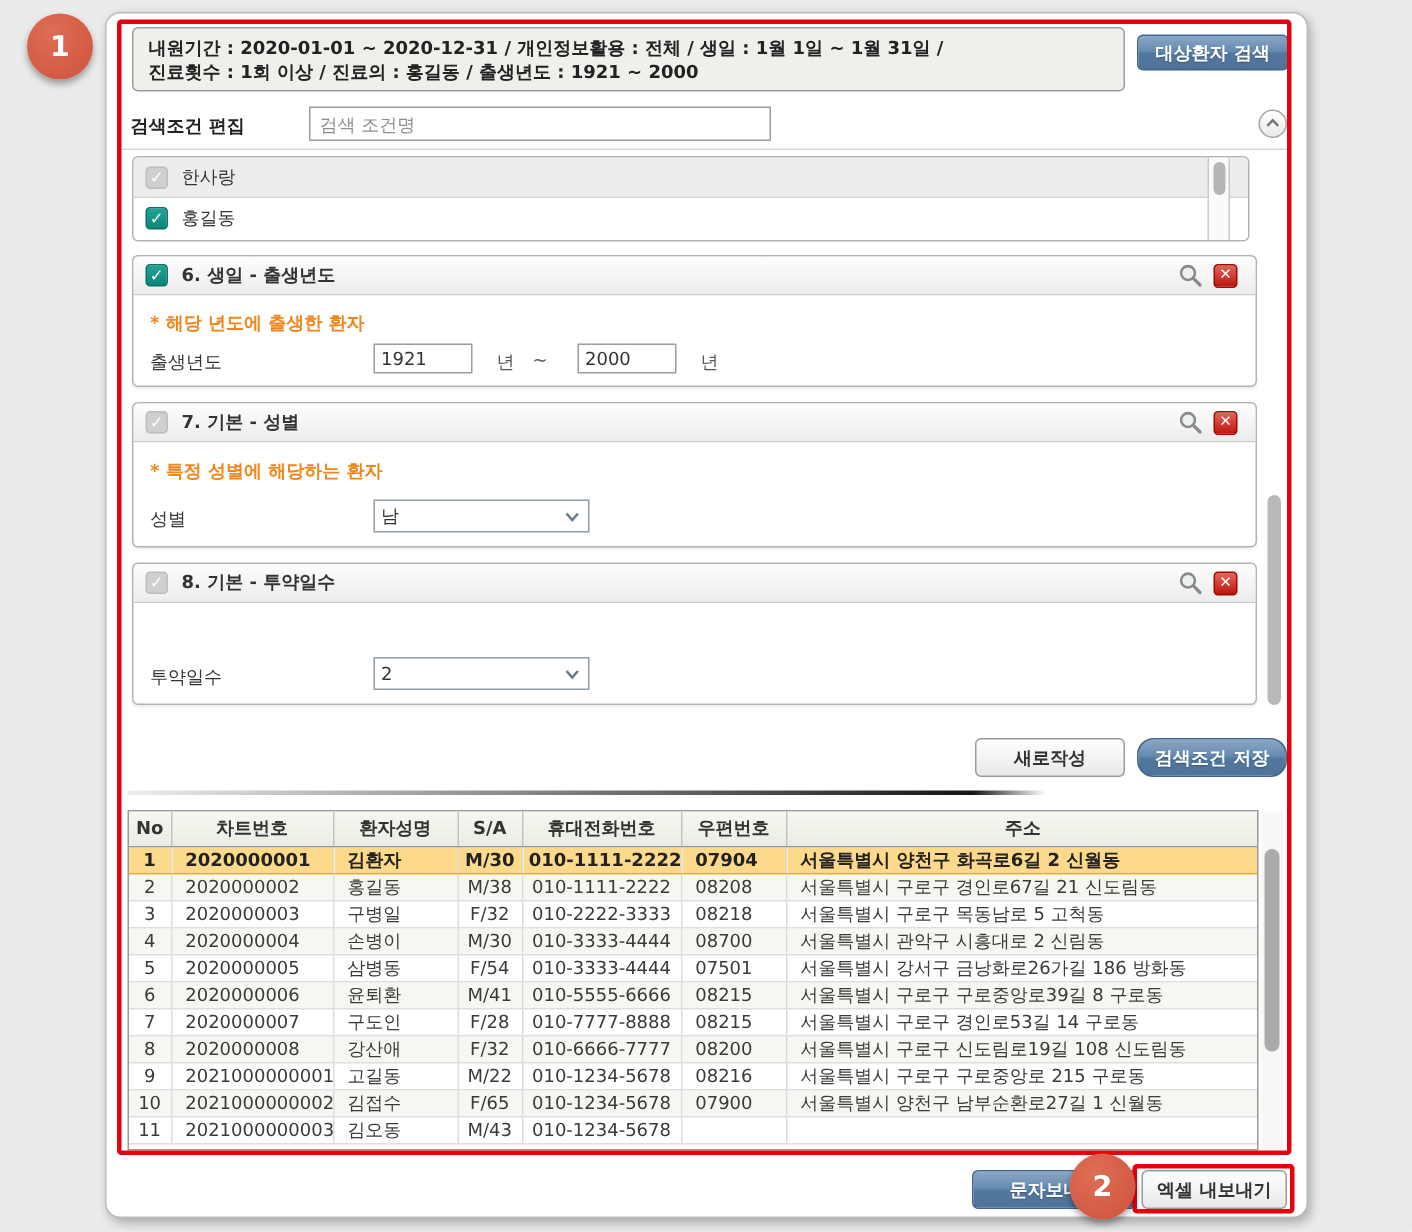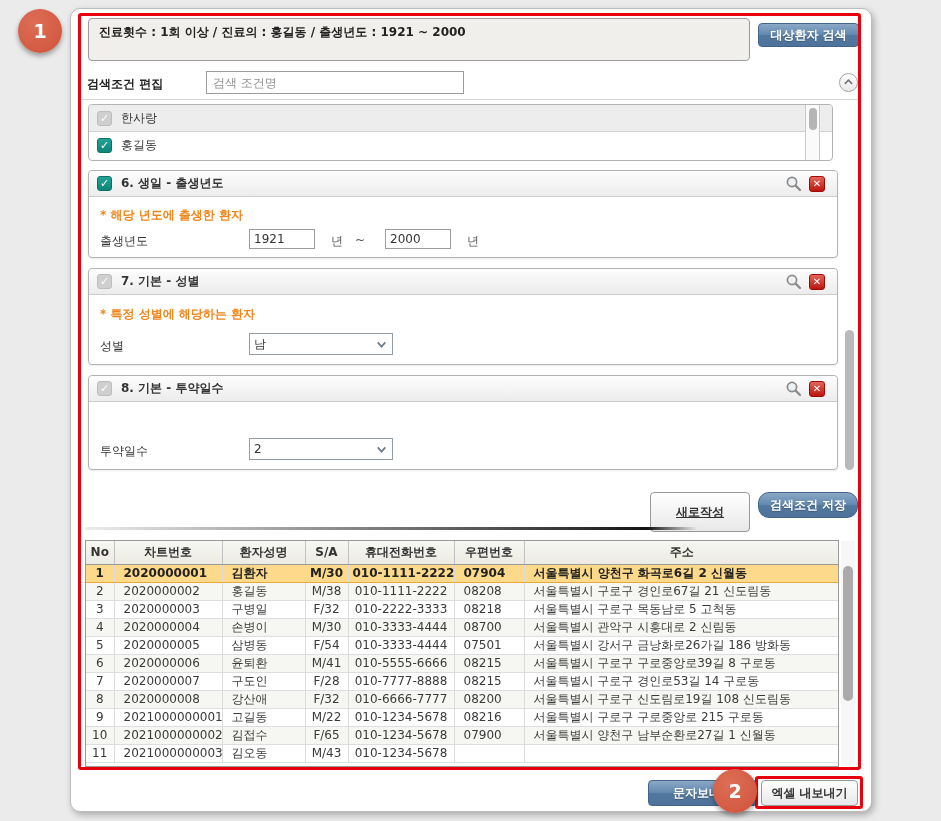--- a/index.html
+++ b/index.html
@@ -32,29 +32,29 @@
     border-radius:4px; font-weight:bold; font-size:12px; cursor:pointer; }
   .btn-blue {
     background:linear-gradient(to bottom,#8ba8c5 0%,#6389b0 48%,#53789e 52%,#4e729a 100%);
     border:1px solid #40648b; color:#fff; text-shadow:0 1px 1px rgba(0,0,0,.25);
   }
   .btn-white {
     background:linear-gradient(to bottom,#ffffff,#e8e8e8);
     border:1px solid #999; color:#333;
   }
   .btn-target { left:758px; top:23px; width:101px; height:24px; }
-  .btn-reset  { left:650px; top:492px; width:100px; height:40px;text-decoration:underline; }
+  .btn-reset  { left:650px; top:492px; width:100px; height:26px; }
   .btn-save   { left:758px; top:492px; width:100px; height:26px;border-radius:11px; }
   .btn-sms    { left:648px; top:780px; width:110px; height:26px; }
   .btn-excel  { left:761px; top:780px; width:97px;  height:26px; }
 
   
   .cond-label { left:87px; top:76px; font-weight:bold; color:#222; }
   .cond-input {
-    left:206px; top:71px; width:258px; height:23px;
+    left:206px; top:71px; width:308px; height:23px;
     border:1px solid #9c9c9c; padding:0 6px; font-size:12px;
     font-family:inherit; color:#333; background:#fff;
   }
   .cond-input::placeholder { color:#8f8f8f; }
   .collapse-btn {
     left:839px; top:73px; width:19px; height:19px; border-radius:50%;
     background:linear-gradient(#fff,#e9e9e9); border:1px solid #a5a5a5;
     display:flex; align-items:center; justify-content:center; cursor:pointer;
   }
   .hsep { left:81px; top:99px; width:777px; height:1px; background:#d8d8d8; }
@@ -171,20 +171,21 @@
   .badge2 { left:713px; top:769px; }
 </style>
 </head>
 <body>
 
 <div class="stage">
 
   <div class="abs window"></div>
 
   <div class="abs summary-box">
+    <div>내원기간 : 2020-01-01 ~ 2020-12-31  /  개인정보활용 : 전체  /  생일 : 1월 1일 ~ 1월 31일  /</div>
     <div>진료횟수 : 1회 이상  /  진료의 : 홍길동  /  출생년도 : 1921 ~ 2000</div>
   </div>
   <div class="abs btn btn-blue btn-target">대상환자 검색</div>
 
   <div class="abs cond-label">검색조건 편집</div>
   <input class="abs cond-input" type="text" placeholder="검색 조건명" style="">
   <div class="abs collapse-btn">
     <svg width="11" height="11" viewBox="0 0 12 12">
       <polyline points="2,7.5 6,3.5 10,7.5" fill="none" stroke="#777" stroke-width="1.8"></polyline>
     </svg>

